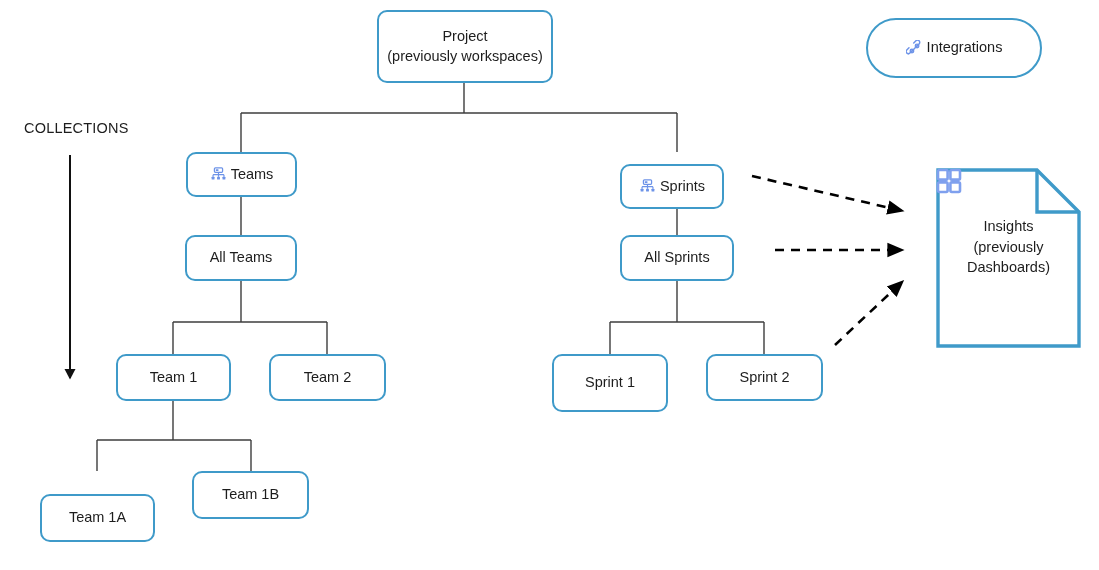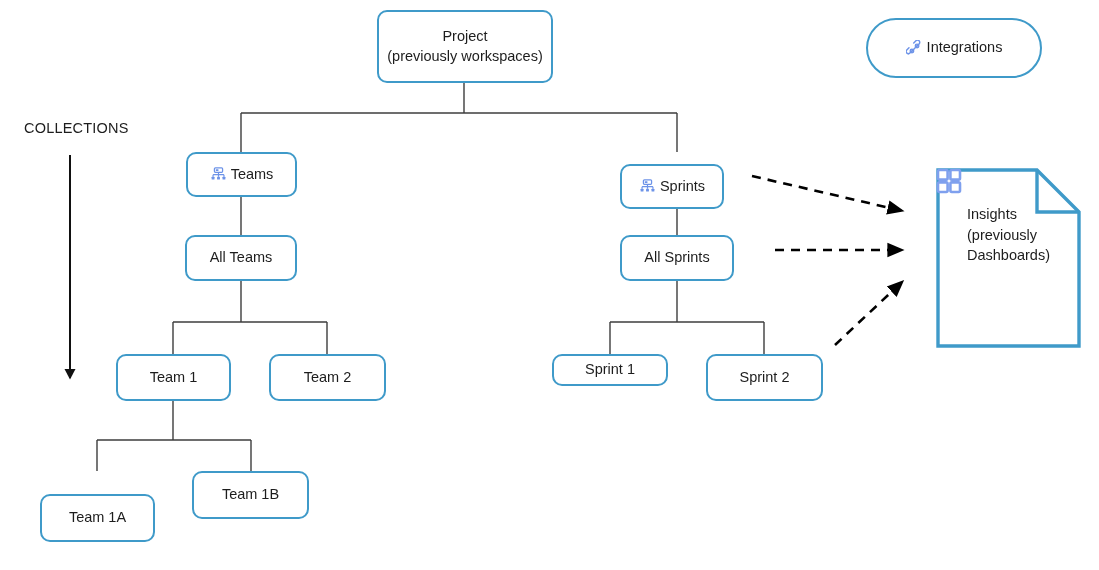--- a/index.html
+++ b/index.html
@@ -82,24 +82,25 @@
     width: 145px;
     height: 180px;
     display: flex;
     flex-direction: column;
     align-items: center;
     justify-content: flex-start;
     padding-top: 24px;
     box-sizing: border-box;
   }
   #insights-text {
-    margin-top: 12px;
+    margin-top: 24px;
     font-size: 14.5px;
     line-height: 1.42;
     color: #1d1d1d;
+    text-align: center;
     white-space: pre-line;
   }
 
   
   .icon {
     display: inline-flex;
     align-items: center;
     justify-content: center;
     flex: 0 0 auto;
   }
@@ -216,21 +217,21 @@
   </div>
 
   <div class="node" id="node-team-1" style="left:116px; top:354px; width:115px; height:47px;">
     <span class="node-label">Team 1</span>
   </div>
 
   <div class="node" id="node-team-2" style="left:269px; top:354px; width:117px; height:47px;">
     <span class="node-label">Team 2</span>
   </div>
 
-  <div class="node" id="node-sprint-1" style="left:552px; top:354px; width:116px; height:32px;">
+  <div class="node" id="node-sprint-1" style="left:552px; top:354px; width:116px; height:58px;">
     <span class="node-label">Sprint 1</span>
   </div>
 
   <div class="node" id="node-sprint-2" style="left:706px; top:354px; width:117px; height:47px;">
     <span class="node-label">Sprint 2</span>
   </div>
 
   <div class="node" id="node-team-1a" style="left:40px; top:494px; width:115px; height:48px;">
     <span class="node-label">Team 1A</span>
   </div>

